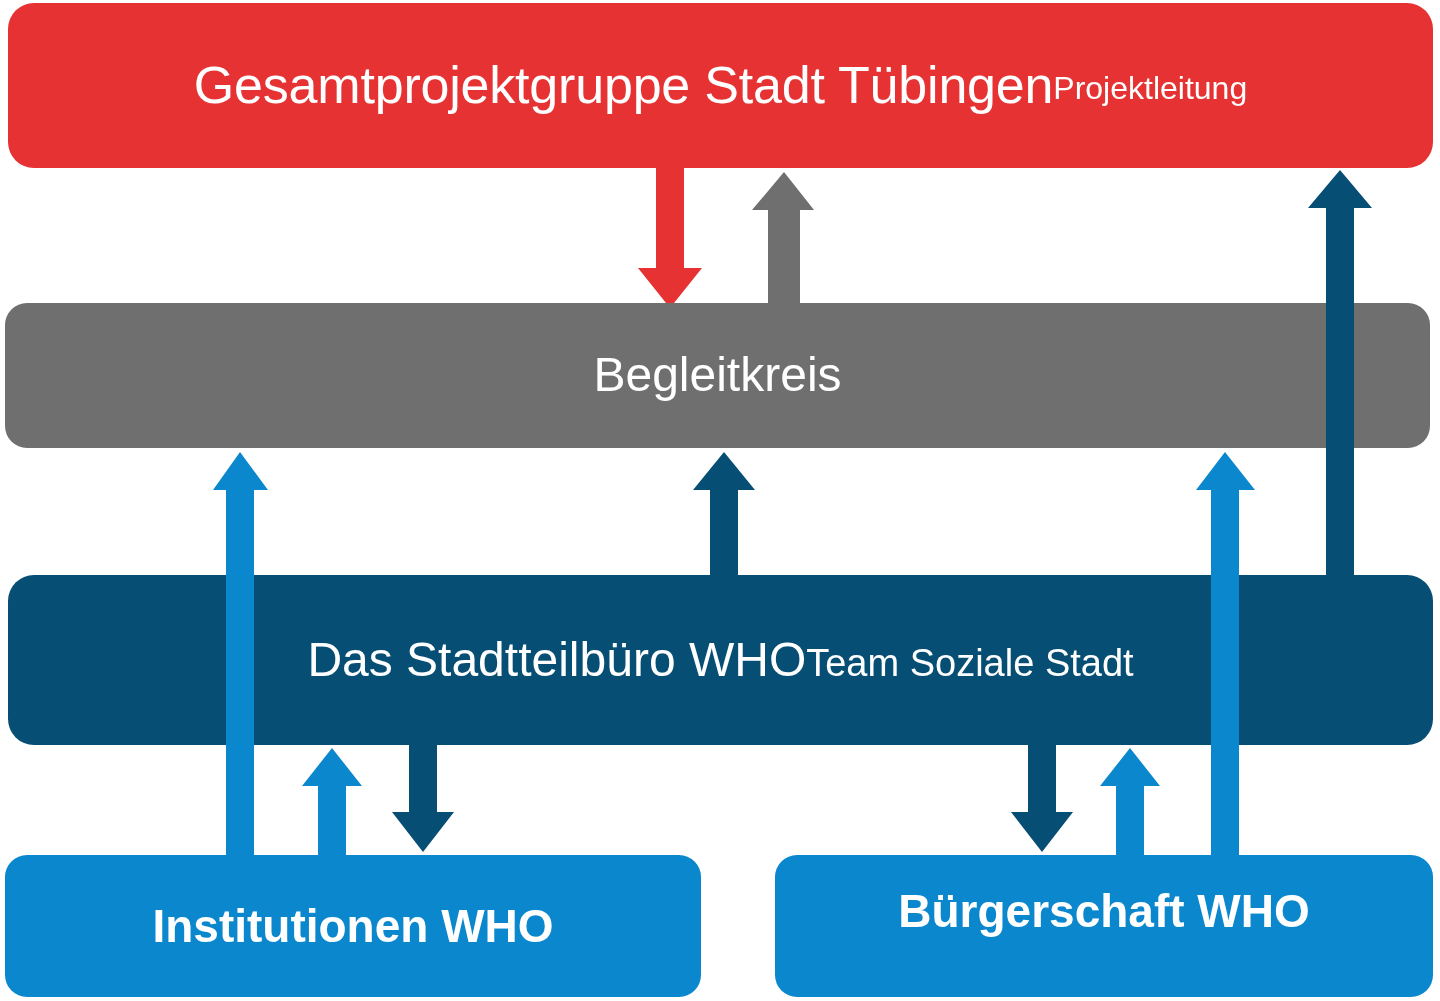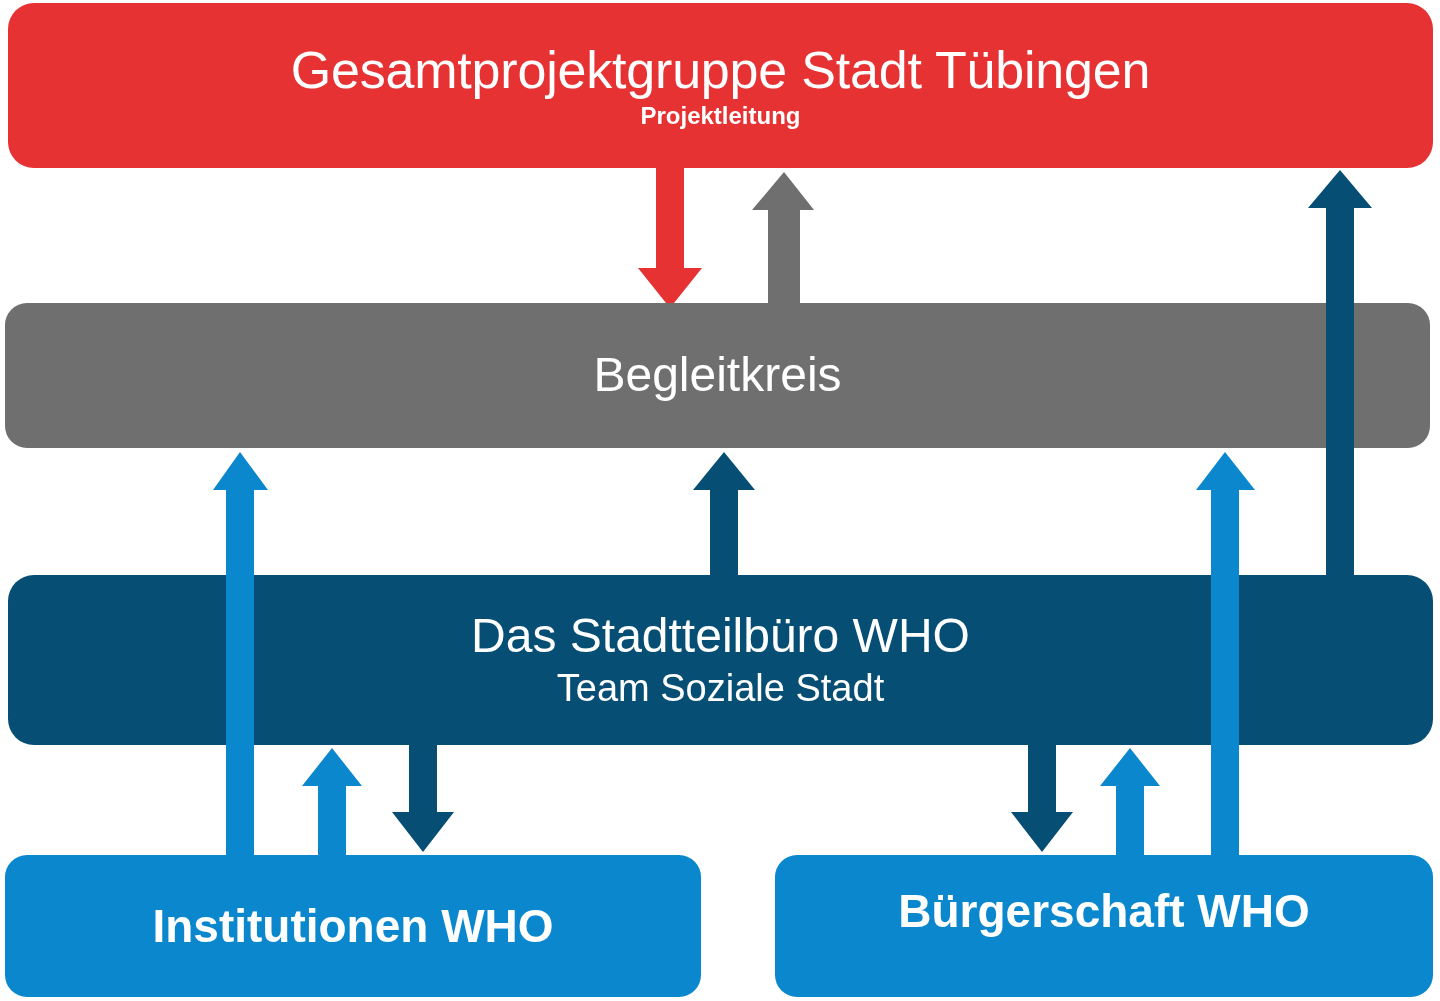--- a/index.html
+++ b/index.html
@@ -18,37 +18,37 @@
   svg.layer {
     position: absolute;
     left: 0;
     top: 0;
     width: 1440px;
     height: 1001px;
   }
   .boxlabel {
     position: absolute;
     display: flex;
-    flex-direction: column;
+    flex-direction: row;
     align-items: center;
     justify-content: center;
     text-align: center;
     color: #ffffff;
     pointer-events: none;
     line-height: 1.05;
   }
   .title-main {
     font-size: 52px;
     font-weight: 400;
     letter-spacing: -0.2px;
     white-space: nowrap;
   }
   .title-sub {
-    font-size: 24px;
-    font-weight: 700;
+    font-size: 32px;
+    font-weight: 400;
     margin-top: 6px;
     white-space: nowrap;
   }
   .title-single {
     font-size: 46px;
     font-weight: 700;
     white-space: nowrap;
   }
   .title-mid {
     font-size: 48px;

